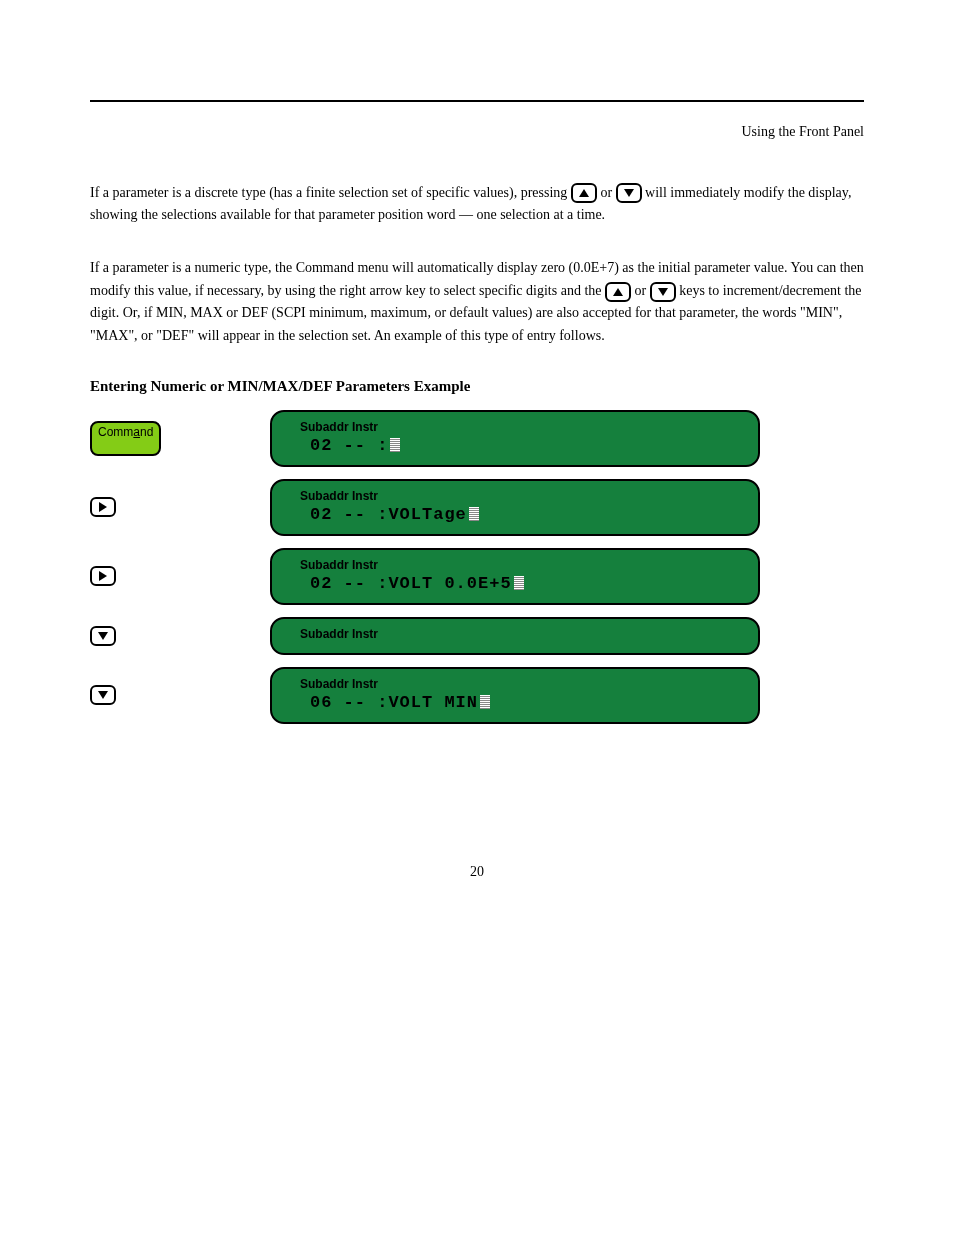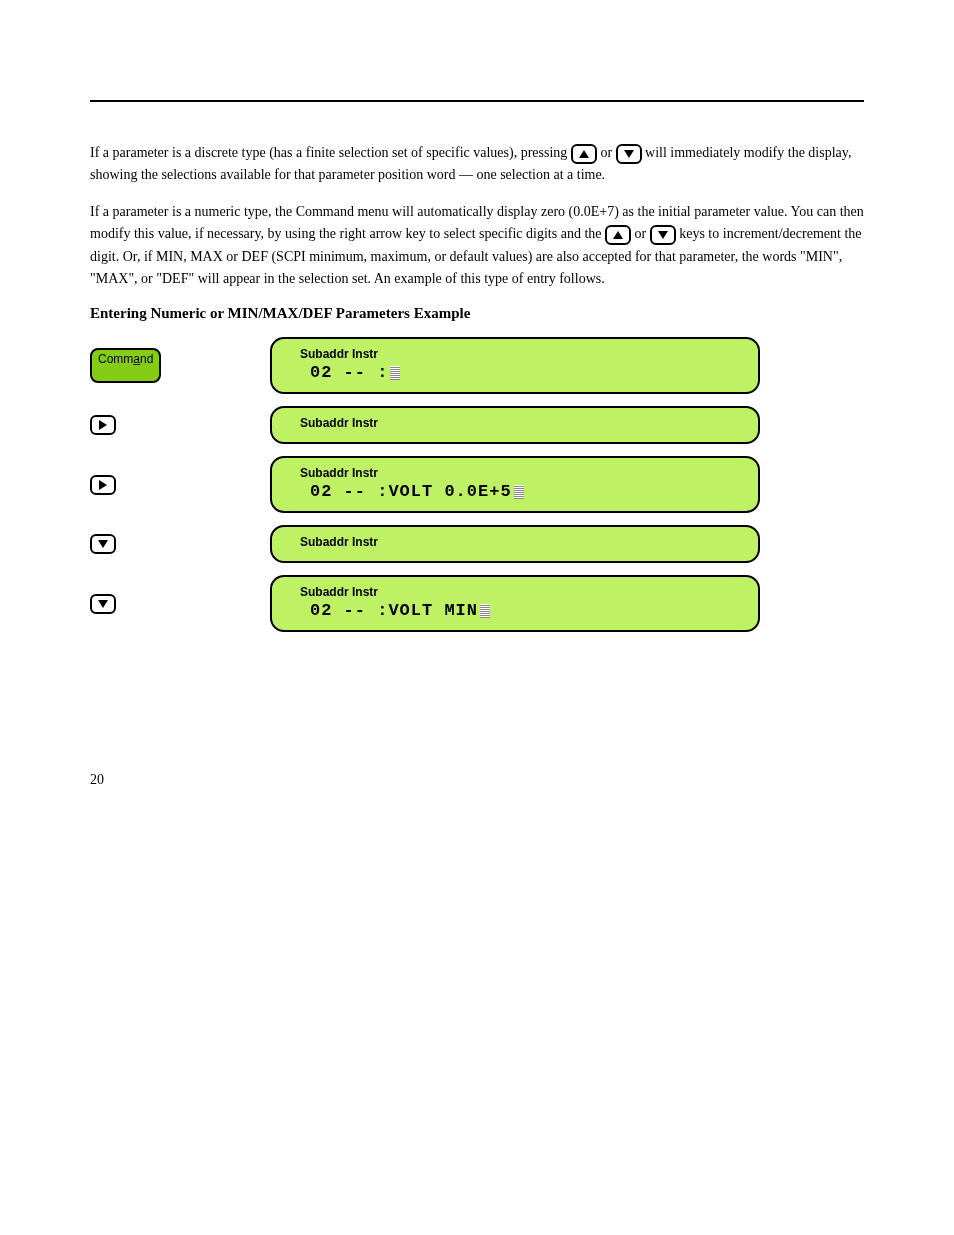--- a/index.html
+++ b/index.html
@@ -20,21 +20,21 @@
   }
   .header-right {
     text-align: right;
     font-size: 14px;
     line-height: 1.4;
     margin-bottom: 40px;
   }
   p {
     font-size: 14px;
     line-height: 1.6;
-    margin: 14px 0;
+    margin: 31px 0;
   }
   .inline-key {
     display: inline-block;
     vertical-align: middle;
     border: 2px solid #000;
     border-radius: 8px;
     padding: 0 6px;
     font-family: Arial, sans-serif;
     font-size: 12px;
     font-weight: normal;
@@ -87,21 +87,21 @@
     display: flex;
     align-items: center;
     justify-content: flex-start;
   }
   .lcd-panel {
     border: 2px solid #000;
     border-radius: 14px;
     width: 490px;
     padding: 8px 18px 10px 18px;
     font-family: 'Courier New', monospace;
-    background: #bef264;
+    background: #15803d;
   }
   .lcd-line1 {
     font-size: 12px;
     font-weight: bold;
     font-family: Arial, sans-serif;
     margin-bottom: 2px;
     padding-left: 10px;
   }
   .lcd-line2 {
     font-size: 17px;
@@ -115,28 +115,30 @@
     display: inline-block;
     width: 10px;
     height: 14px;
     background: repeating-linear-gradient(0deg, #888 0, #888 1px, #fff 1px, #fff 2px);
     margin-left: 2px;
     vertical-align: middle;
   }
   .footer {
     margin-top: 140px;
     font-size: 14px;
+    text-align: center;
   }
 </style>
 </head>
 <body>
 
 <div class="page">
   <div class="top-rule"></div>
   <div class="header-right">
+    <div>Using the Front Panel</div>
   </div>
 
   <p>
     <span>If a parameter is a discrete type (has a finite selection set of specific values), pressing </span>
     <span class="arrow-key">
         <span class="tri-up"></span>
       </span>
     <span> or </span>
     <span class="arrow-key">
         <span class="tri-down"></span>
@@ -172,20 +174,24 @@
         </div>
       </div>
       <div class="example-row">
         <div class="example-key-col">
           <span class="arrow-key">
             <span class="tri-right"></span>
           </span>
         </div>
         <div class="lcd-panel">
           <div class="lcd-line1">Subaddr Instr</div>
+          <div class="lcd-line2">
+            <span>02 --  :VOLTage</span>
+            <span class="cursor-block"></span>
+          </div>
         </div>
       </div>
       <div class="example-row">
         <div class="example-key-col">
           <span class="arrow-key">
             <span class="tri-right"></span>
           </span>
         </div>
         <div class="lcd-panel">
           <div class="lcd-line1">Subaddr Instr</div>
@@ -207,21 +213,21 @@
       </div>
       <div class="example-row">
         <div class="example-key-col">
           <span class="arrow-key">
             <span class="tri-down"></span>
           </span>
         </div>
         <div class="lcd-panel">
           <div class="lcd-line1">Subaddr Instr</div>
           <div class="lcd-line2">
-            <span>02 --  :VOLT MIN</span>
+            <span>06 --  :VOLT MIN</span>
             <span class="cursor-block"></span>
           </div>
         </div>
       </div>
     </div>
 
   <div class="footer">20</div>
 </div>
 
 </body></html>

